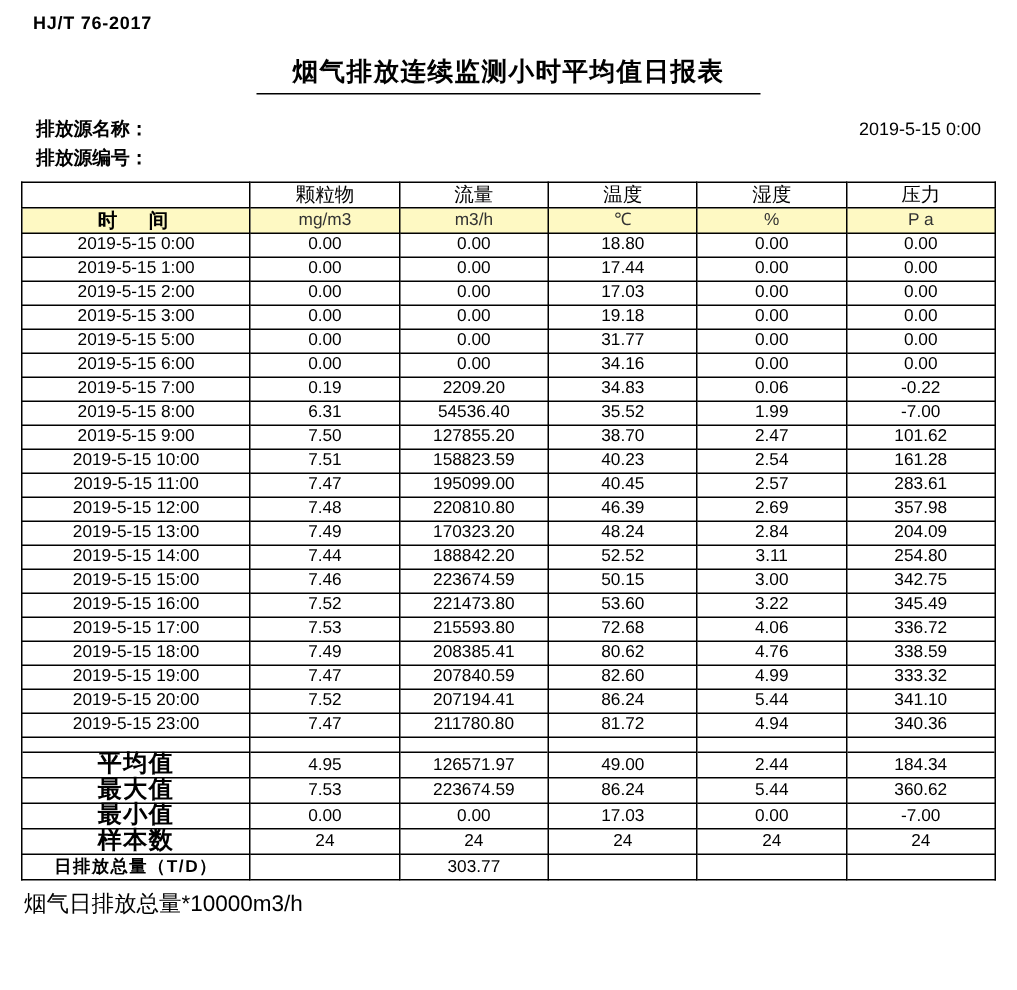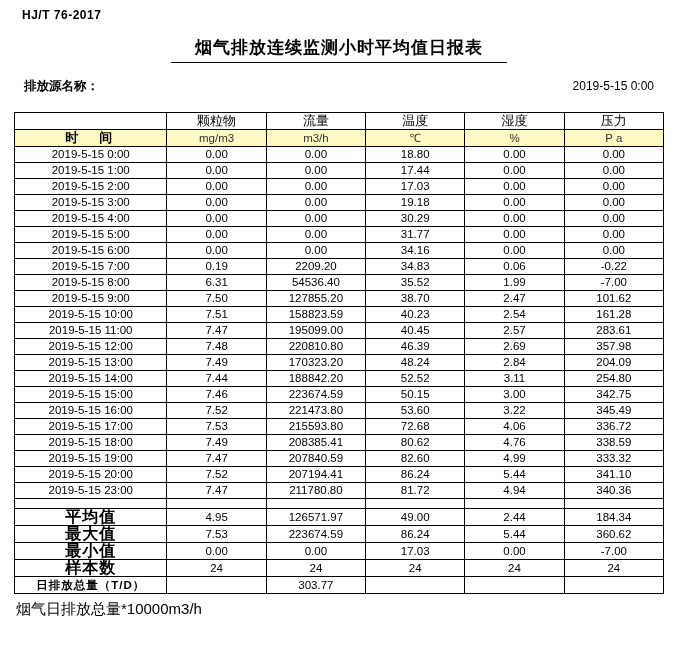--- a/index.html
+++ b/index.html
@@ -51,21 +51,21 @@
     line-height: 19px;
   }
   .meta-date {
     position: absolute;
     right: 10px;
     top: 0;
     font-size: 12px;
     font-weight: normal;
   }
   table.report {
-    margin-top: 16px;
+    margin-top: 6px;
     border-collapse: collapse;
     width: 650px;
     table-layout: fixed;
     font-size: 11.5px;
   }
   table.report td, table.report th {
     border: 1px solid #000;
     text-align: center;
     padding: 0;
     height: 16px;
@@ -132,20 +132,21 @@
 
 <div class="page">
 
   <div class="std-code">HJ/T  76-2017</div>
 
   <div class="title">烟气排放连续监测小时平均值日报表</div>
   <div class="title-underline"></div>
 
   <div class="meta-row">
     <div>排放源名称：</div>
+    <div>排放源编号：</div>
     <div class="meta-date">2019-5-15 0:00</div>
   </div>
 
   <table class="report">
     <colgroup>
       <col class="col-time">
       <col class="col-data">
       <col class="col-data">
       <col class="col-data">
       <col class="col-data">
@@ -195,28 +196,20 @@
       </tr>
       <tr class="data-row">
         <td>2019-5-15 3:00</td>
         <td>0.00</td>
         <td>0.00</td>
         <td>19.18</td>
         <td>0.00</td>
         <td>0.00</td>
       </tr>
       <tr class="data-row">
-        <td>2019-5-15 4:00</td>
-        <td>0.00</td>
-        <td>0.00</td>
-        <td>30.29</td>
-        <td>0.00</td>
-        <td>0.00</td>
-      </tr>
-      <tr class="data-row">
         <td>2019-5-15 5:00</td>
         <td>0.00</td>
         <td>0.00</td>
         <td>31.77</td>
         <td>0.00</td>
         <td>0.00</td>
       </tr>
       <tr class="data-row">
         <td>2019-5-15 6:00</td>
         <td>0.00</td>

